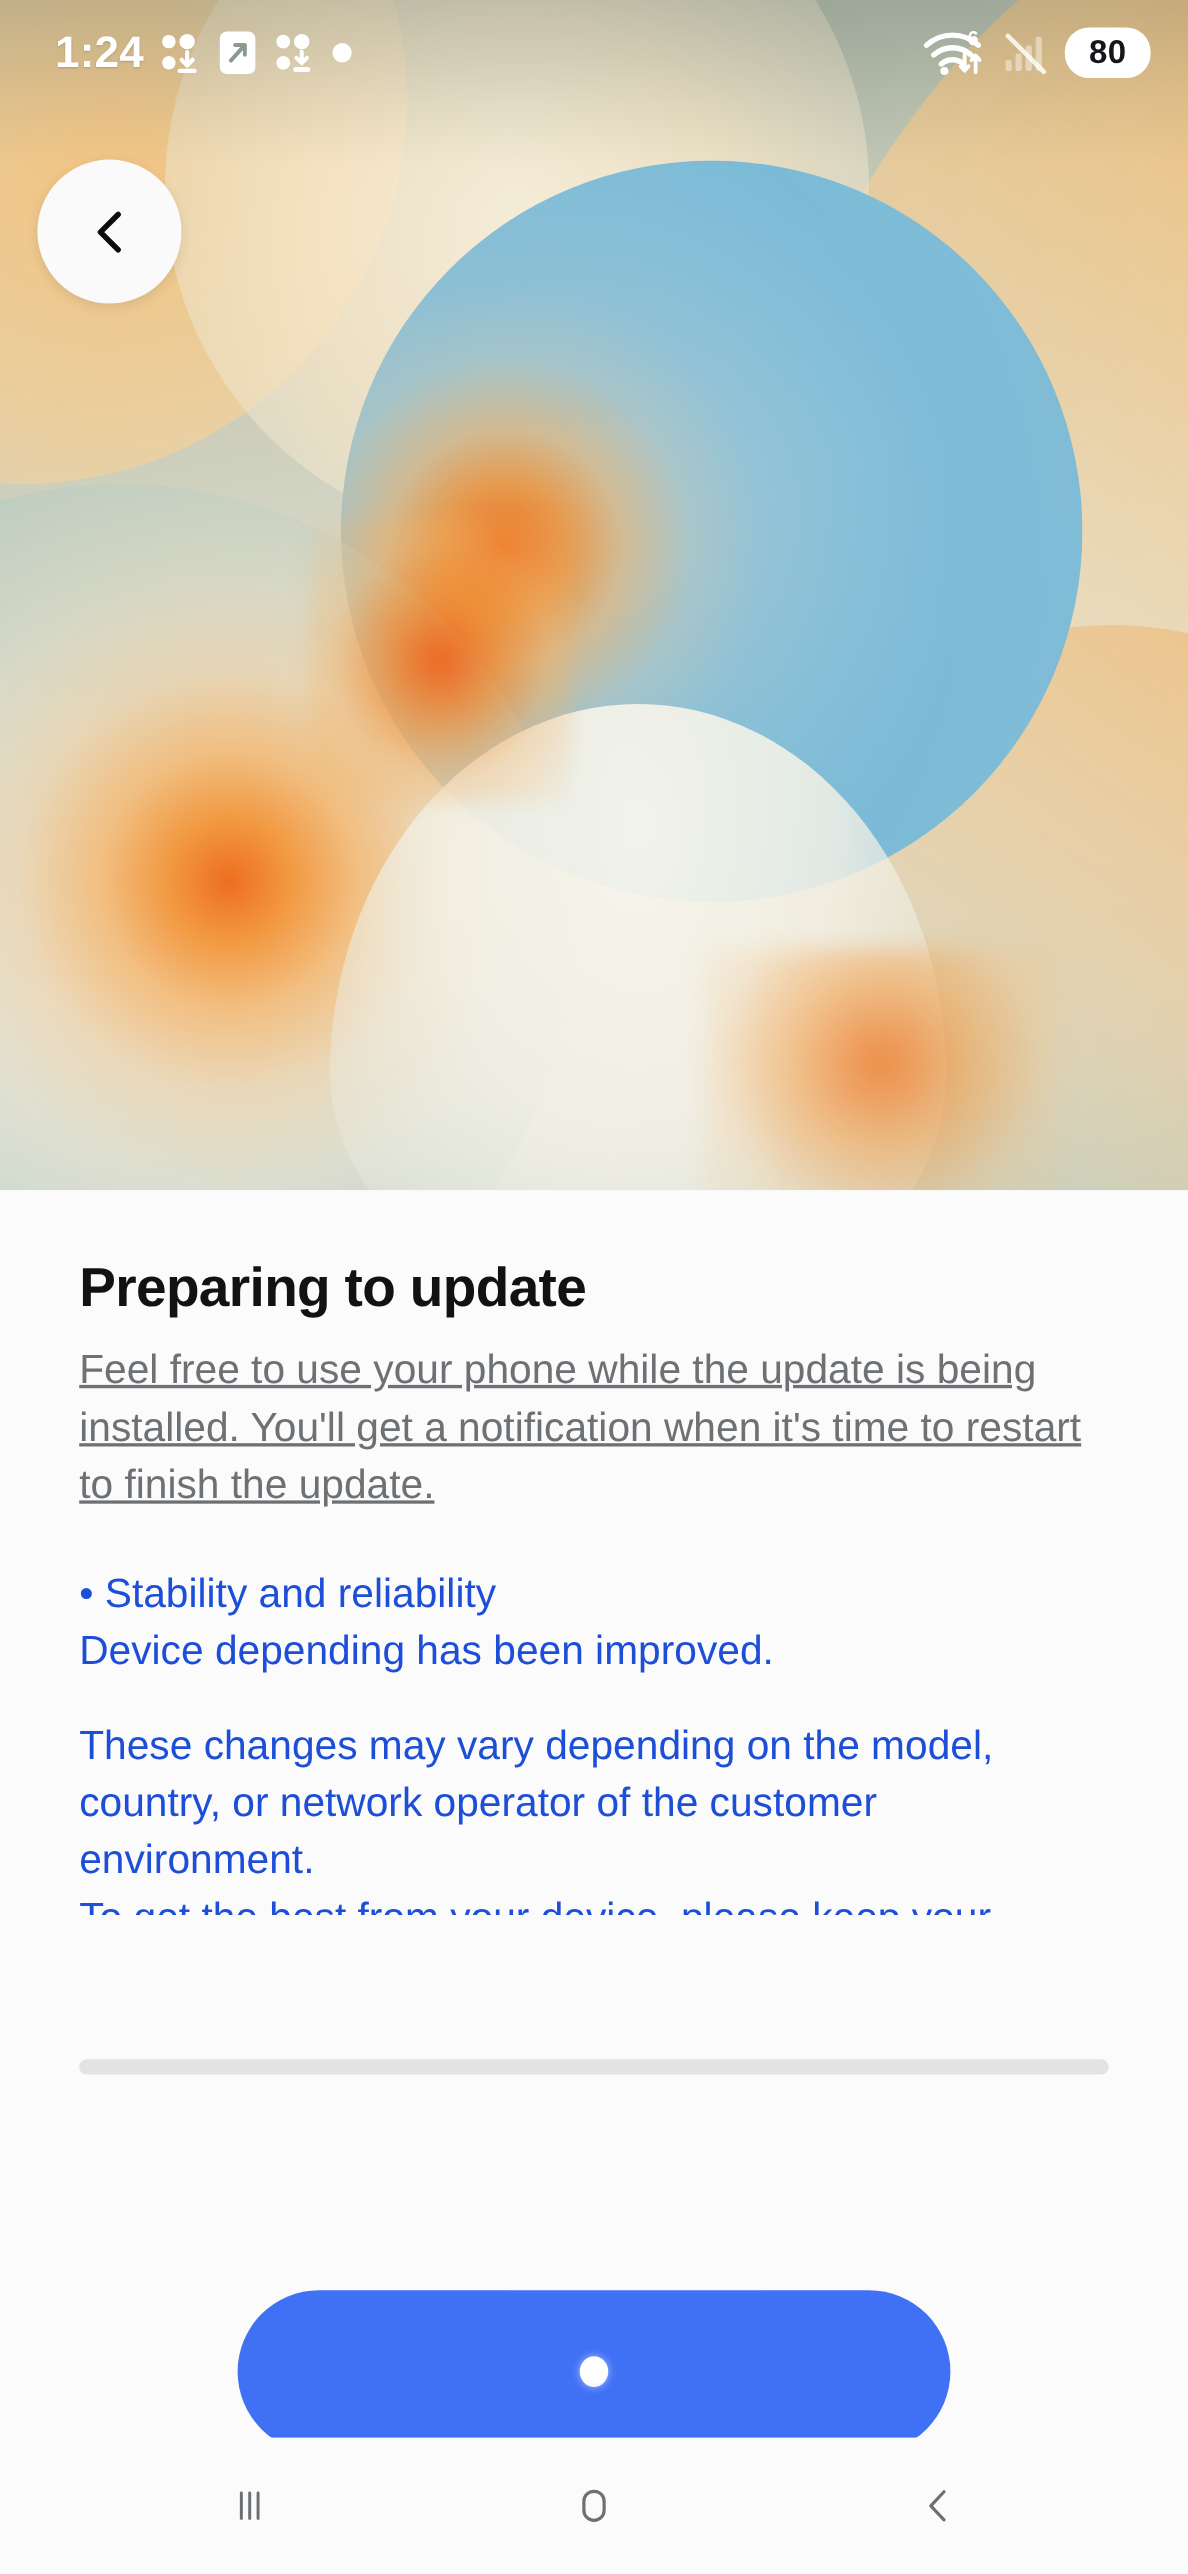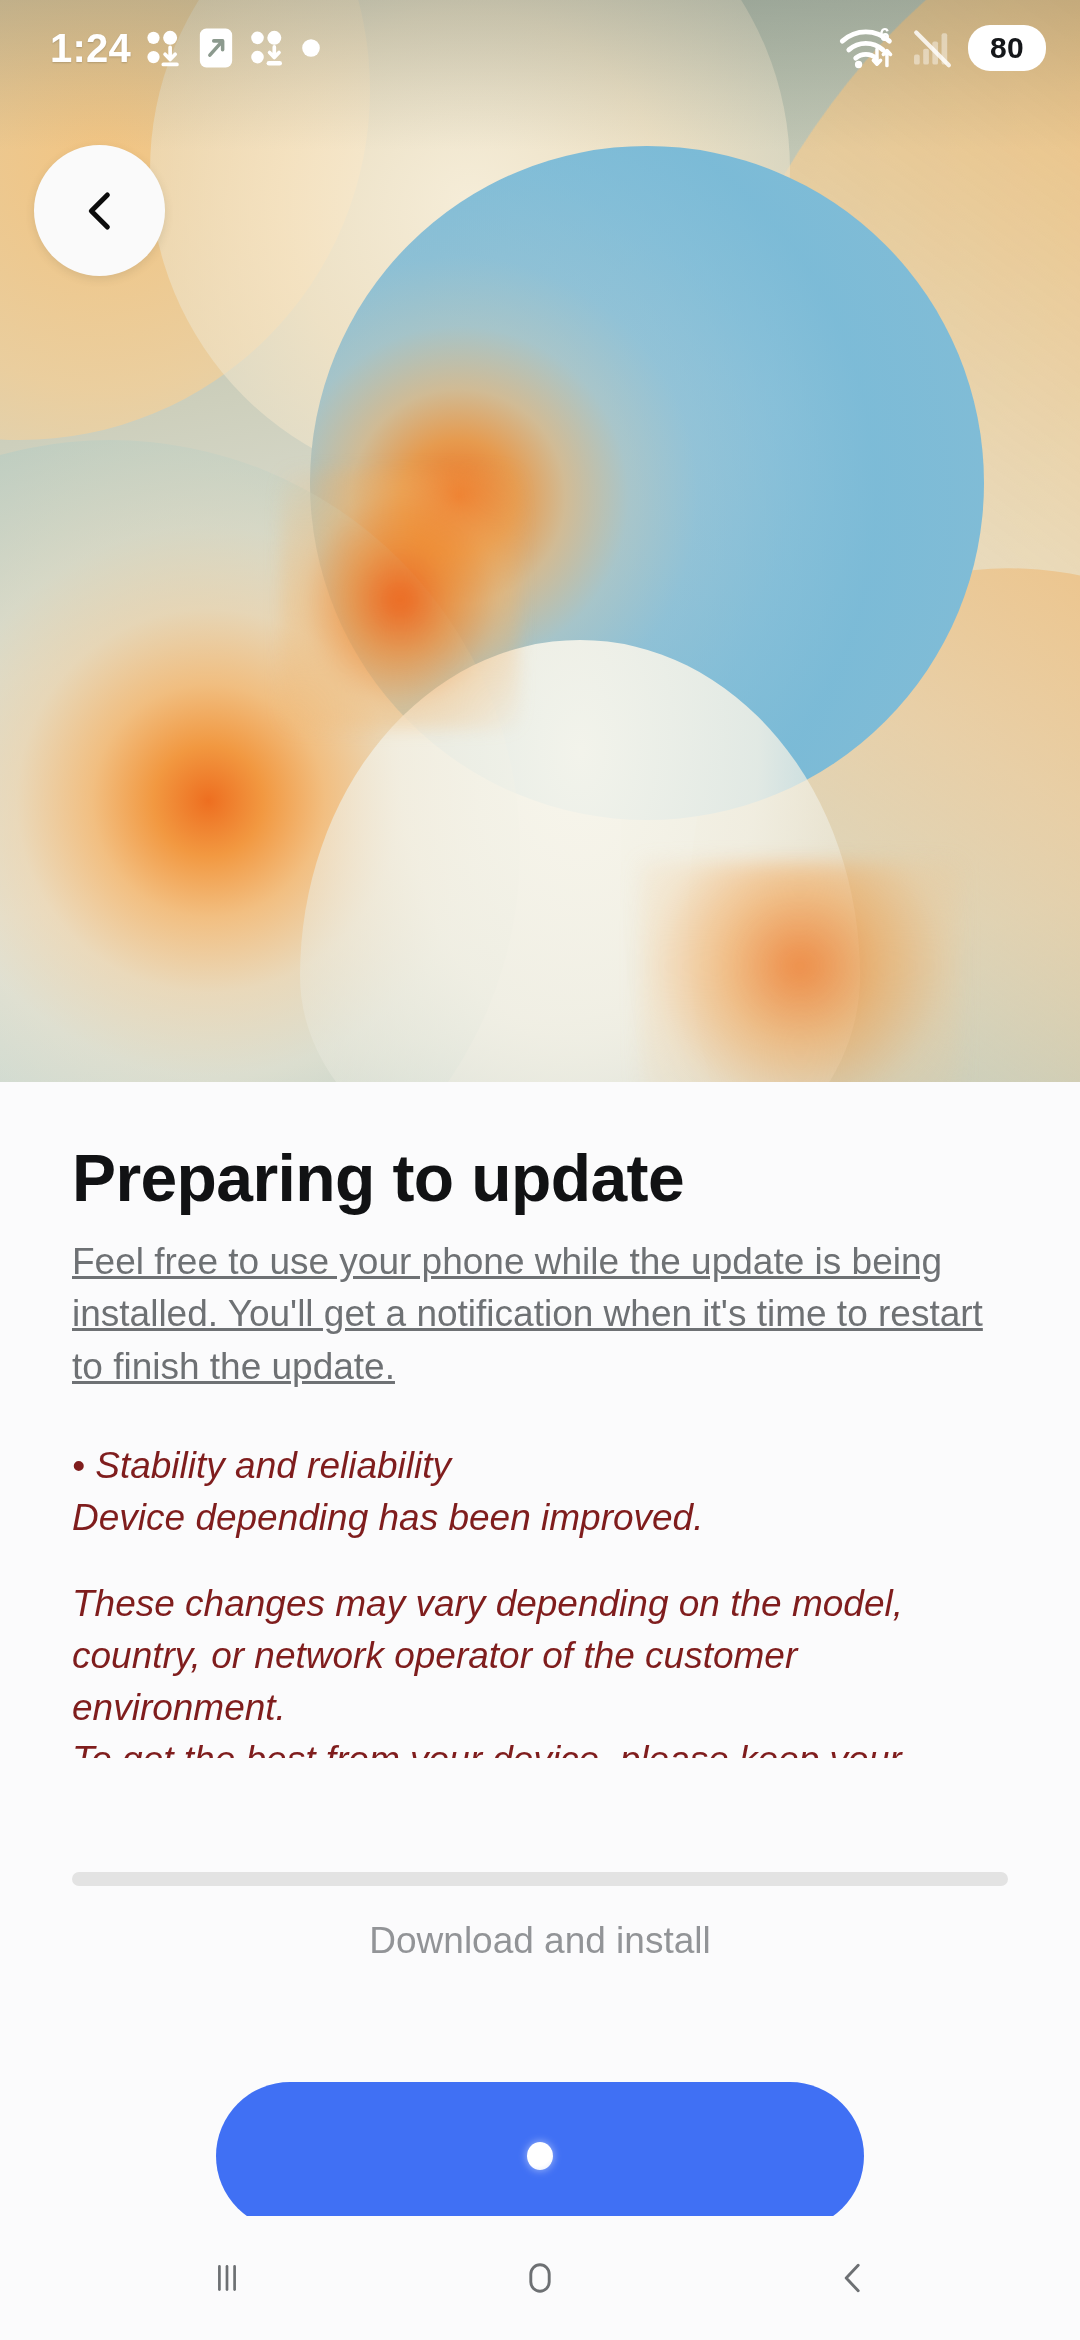--- a/index.html
+++ b/index.html
@@ -196,40 +196,39 @@
 
   
   #sheet {
     position:absolute; left:0; top:1082px;
     width:1080px; height:1258px;
     background:#FBFBFC;
     z-index:5;
   }
   #page-title {
     margin:62px 0 0 72px;
-    font-size:66px; line-height:1.06;
+    font-size:50px; line-height:1.06;
     font-weight:700; color:#111214;
     letter-spacing:-0.6px;
   }
   #subtitle {
     margin:22px 72px 0 72px;
     font-size:37px; line-height:1.42;
     color:#6e7174; font-weight:400;
     max-width:920px;
     text-decoration:underline;
   }
 
   #changelog {
     margin:46px 72px 0 72px;
     font-size:37px; line-height:1.41;
-    color:#7f1d1d; font-weight:400;
+    color:#1d4ed8; font-weight:400;
     max-width:930px;
     height:318px;
     overflow:hidden;
-    font-style:italic;
   }
   #changelog .cl-block { margin-bottom:34px; }
   #changelog .cl-block:last-child { margin-bottom:0; }
   #changelog .cl-line { white-space:normal; }
 
   
   #steps {
     position:absolute; left:0; top:790px;
     width:1080px;
     display:flex; gap:22px;
@@ -374,21 +373,20 @@
         <div class="cl-line">These changes may vary depending on the model, country, or network operator of the customer environment.</div>
         <div class="cl-line">To get the best from your device, please keep your device up to date and regularly check for software updates.</div>
       </div>
     </div>
 
     <div id="steps">
       <div class="step">
         <div class="step-track">
           <div class="step-fill" id="fill-0" style="width:0%"></div>
         </div>
-        <div class="step-label">Download and install</div>
       </div>
     </div>
 
     <button id="primary-btn">
       <span id="btn-spinner-dot"></span>
     </button>
   </div>
 
   <div id="nav-bar">
     <div class="nav-btn">

